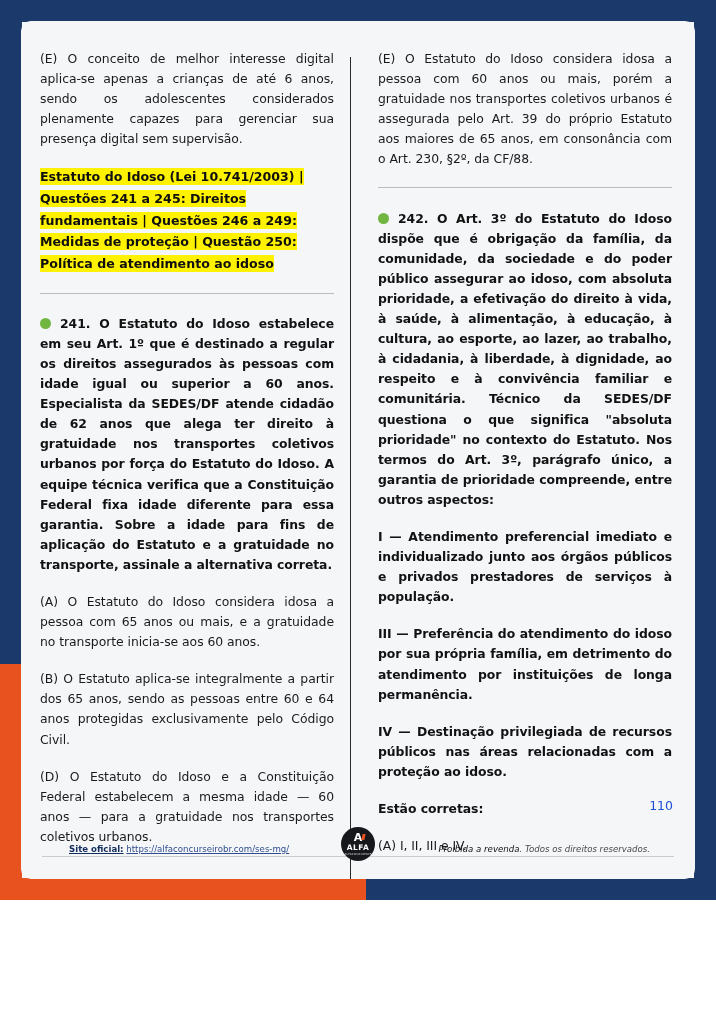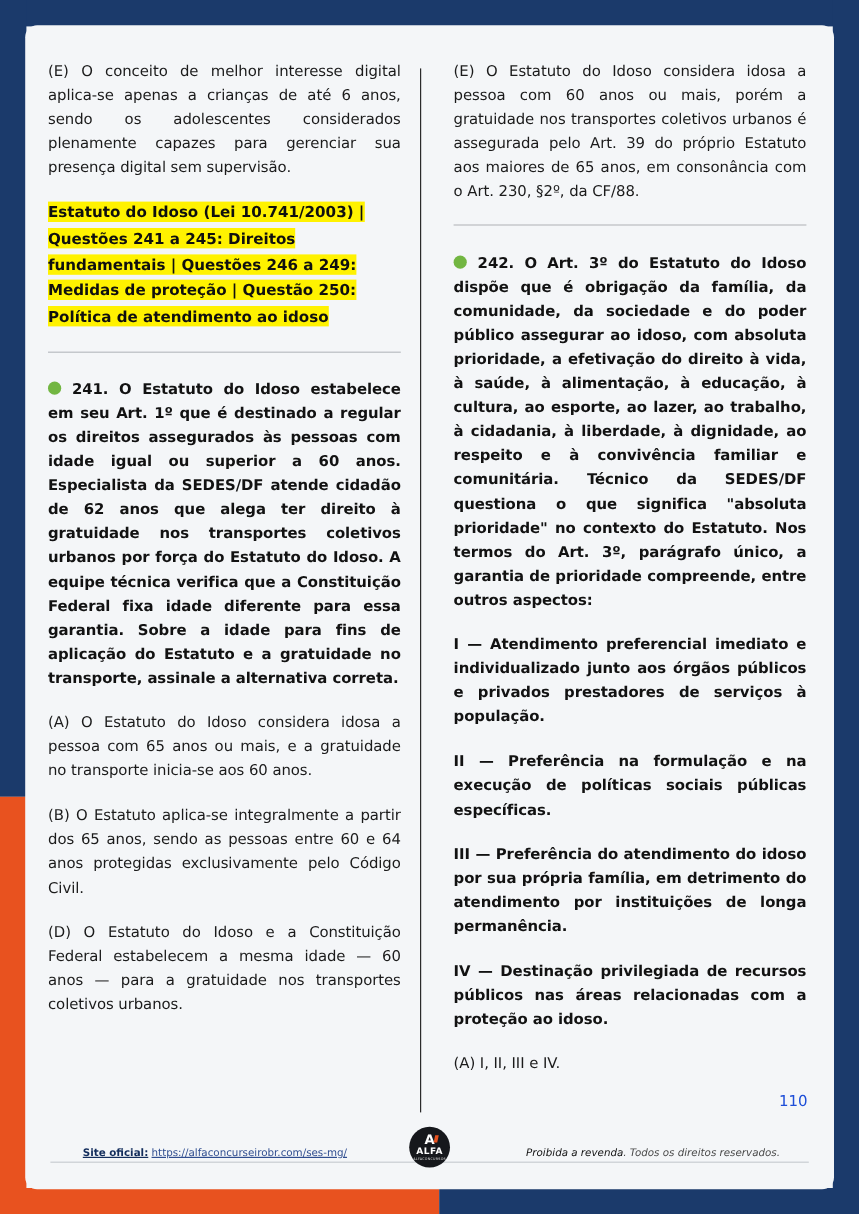--- a/index.html
+++ b/index.html
@@ -11,21 +11,21 @@
     width: 716px;
     height: 1012px;
     font-family: "DejaVu Sans", "Liberation Sans", sans-serif;
     overflow: hidden;
   }
 
   
   .page {
     position: relative;
     width: 716px;
-    height: 1012px;
+    height: 900px;
     background: #f4f6f8;
     box-sizing: border-box;
     overflow: hidden;
   }
 
   
   .rail {
     position: absolute;
     z-index: 1;
   }
@@ -295,26 +295,26 @@
         <p class="body-text">(E) O Estatuto do Idoso considera idosa a pessoa com 60 anos ou mais, porém a gratuidade nos transportes coletivos urbanos é assegurada pelo Art. 39 do próprio Estatuto aos maiores de 65 anos, em consonância com o Art. 230, §2º, da CF/88.</p>
 
         <hr class="divider right-div">
 
         <p class="bold-text">
           <span class="bullet" style="background: rgb(114, 182, 66);"></span><span>242. O Art. 3º do Estatuto do Idoso dispõe que é obrigação da família, da comunidade, da sociedade e do poder público assegurar ao idoso, com absoluta prioridade, a efetivação do direito à vida, à saúde, à alimentação, à educação, à cultura, ao esporte, ao lazer, ao trabalho, à cidadania, à liberdade, à dignidade, ao respeito e à convivência familiar e comunitária. Técnico da SEDES/DF questiona o que significa "absoluta prioridade" no contexto do Estatuto. Nos termos do Art. 3º, parágrafo único, a garantia de prioridade compreende, entre outros aspectos:</span>
         </p>
 
         <p class="bold-text">I — Atendimento preferencial imediato e individualizado junto aos órgãos públicos e privados prestadores de serviços à população.</p>
 
-        <p class="bold-text">II — Preferência na formulação e na execução de políticas sociais públicas específicas.</p>
 
         <p class="bold-text">III — Preferência do atendimento do idoso por sua própria família, em detrimento do atendimento por instituições de longa permanência.</p>
 
         <p class="bold-text">IV — Destinação privilegiada de recursos públicos nas áreas relacionadas com a proteção ao idoso.</p>
 
+        <p class="bold-text">Estão corretas:</p>
 
         <p class="body-text">(A) I, II, III e IV.</p>
 
       </div>
     </div>
 
     <div class="page-number">110</div>
 
     <div class="footer">
       <div class="footer-rule"></div>

